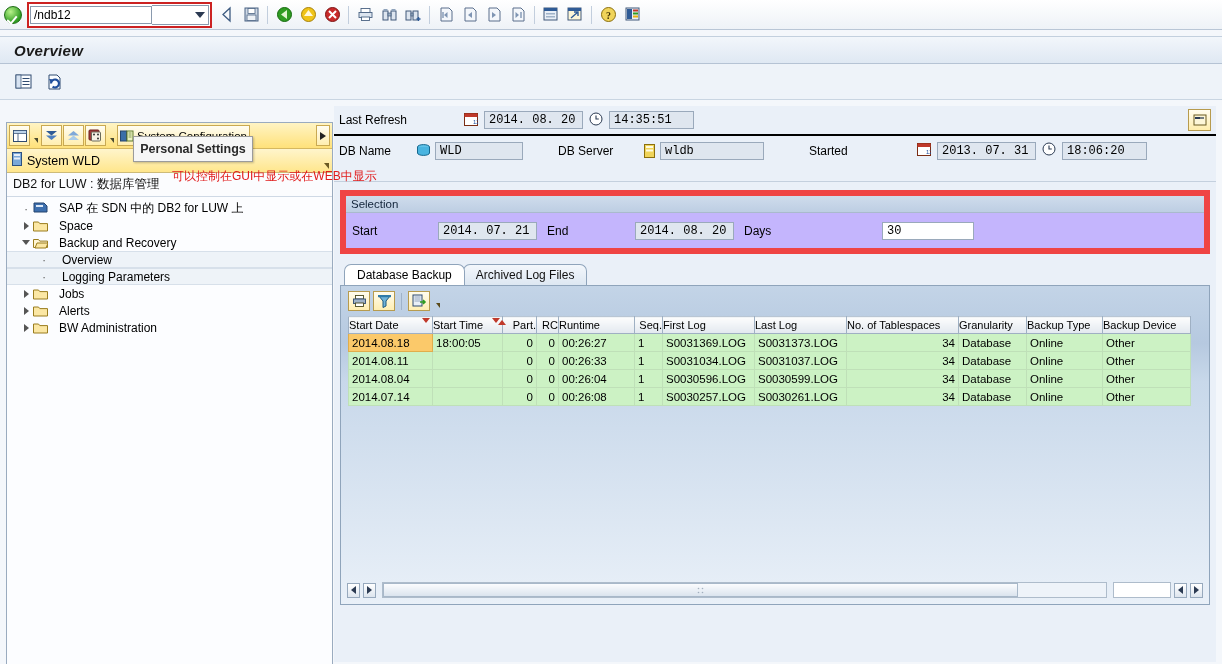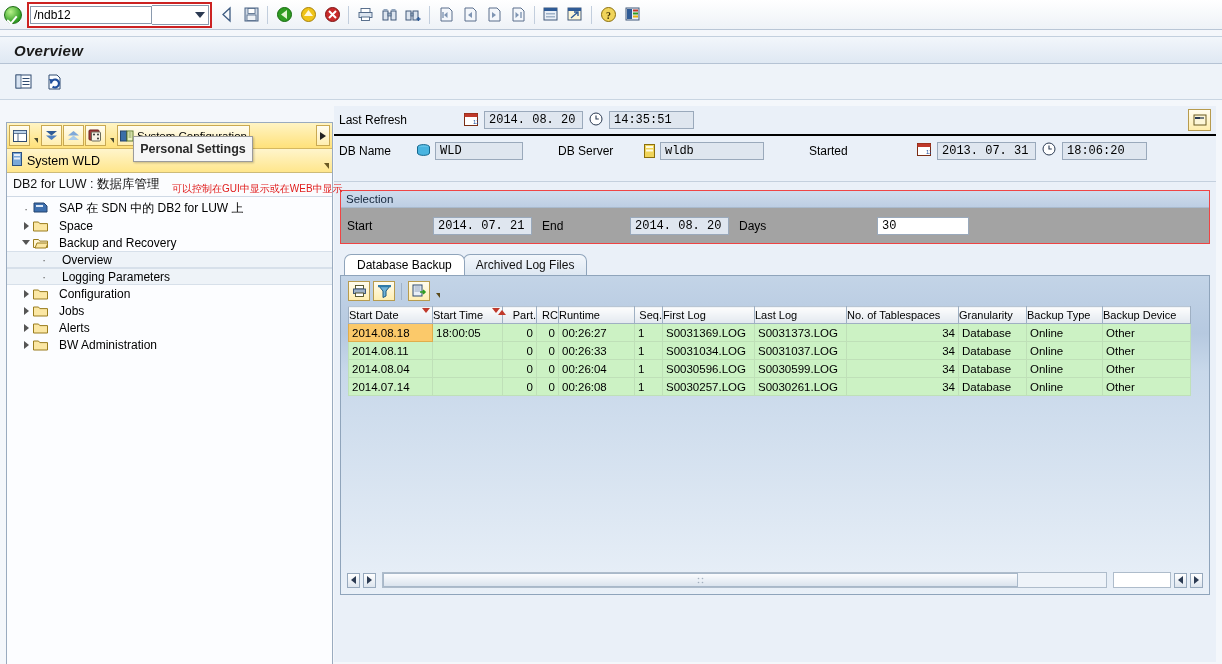--- a/index.html
+++ b/index.html
@@ -102,23 +102,22 @@
   .sysrow .corner { position:absolute; right:3px; bottom:3px; width:0;height:0;border-left:5px solid transparent;border-top:6px solid #6b5a22;}
 
   .treehead {
     height: 24px; display: flex; align-items: center; padding-left: 6px;
     border-bottom: 1px solid #cfd9e5; background: #fbfcfe; position: relative;
   }
   .treehead .hl { font-size: 12.5px; color: #111; }
 
   .redann {
     position: absolute; left: 172px; top: 168px; width: 500px;
-    color: #e01b1b; font-size: 10px; white-space: nowrap; z-index: 30;
+    color: #e01b1b; font-size: 12px; white-space: nowrap; z-index: 30;
     pointer-events: none;
-    margin-top: 14px;
   }
 
   .tooltip {
     position: absolute; left: 133px; top: 136px; width: 120px; height: 26px;
     background: #f6f6f6; border: 1px solid #9b9b9b;
     box-shadow: 1px 1px 2px rgba(0,0,0,.22);
     display: flex; align-items: center; justify-content: center;
     font-size: 12.5px; font-weight: bold; color: #2a2a2a; z-index: 40;
   }
 
@@ -150,21 +149,21 @@
   }
   .fld.white { background: #ffffff; }
 
   .dbrow {
     height: 46px; padding: 4px 0 0 5px; position: relative;
     border-bottom: 1px solid #c4d0de;
   }
   .r1 { display: flex; align-items: center; height: 21px; }
   .r2 { display: flex; align-items: center; height: 21px; margin-top: 1px; }
 
-  .selbox { margin: 8px 6px 0 6px; border: 1px solid #ef4444; background: #a3a3a3; }
+  .selbox { margin: 8px 6px 0 6px; border: 6px solid #ef4444; background: #c4b5fd; }
   .selhdr {
     height: 17px; background: linear-gradient(#cfdcec, #bdcee3);
     border-bottom: 1px solid #a9bacd; display: flex; align-items: center;
     padding-left: 5px; font-size: 11.5px; color: #12243a;
   }
   .selbody { height: 35px; display: flex; align-items: center; padding-left: 6px; }
 
   .tabs { margin: 10px 0 0 10px; height: 21px; display: flex; align-items: flex-end; position: relative; z-index: 3; }
   .tab {
     height: 21px; padding: 0 12px; font-size: 12px;
@@ -500,31 +499,20 @@
       <div class="tnode sel lvl2">
         <span class="dot">·</span>
         <span class="lbl">Overview</span>
       </div>
 
       <div class="tnode sel lvl2">
         <span class="dot">·</span>
         <span class="lbl">Logging Parameters</span>
       </div>
 
-      <div class="tnode">
-        <span class="arrow">
-            <i class="r"></i>
-          </span>
-        <span class="folder">
-          <svg width="15" height="12" viewBox="0 0 15 12">
-              <path d="M.5 2 h5 l1.3 1.6 h7.7 v7.4 h-14 z" fill="#fbe7a4" stroke="#9a7d1f"></path>
-            </svg>
-        </span>
-        <span class="lbl">Configuration</span>
-      </div>
 
       <div class="tnode">
         <span class="arrow">
             <i class="r"></i>
           </span>
         <span class="folder">
           <svg width="15" height="12" viewBox="0 0 15 12">
               <path d="M.5 2 h5 l1.3 1.6 h7.7 v7.4 h-14 z" fill="#fbe7a4" stroke="#9a7d1f"></path>
             </svg>
         </span>

